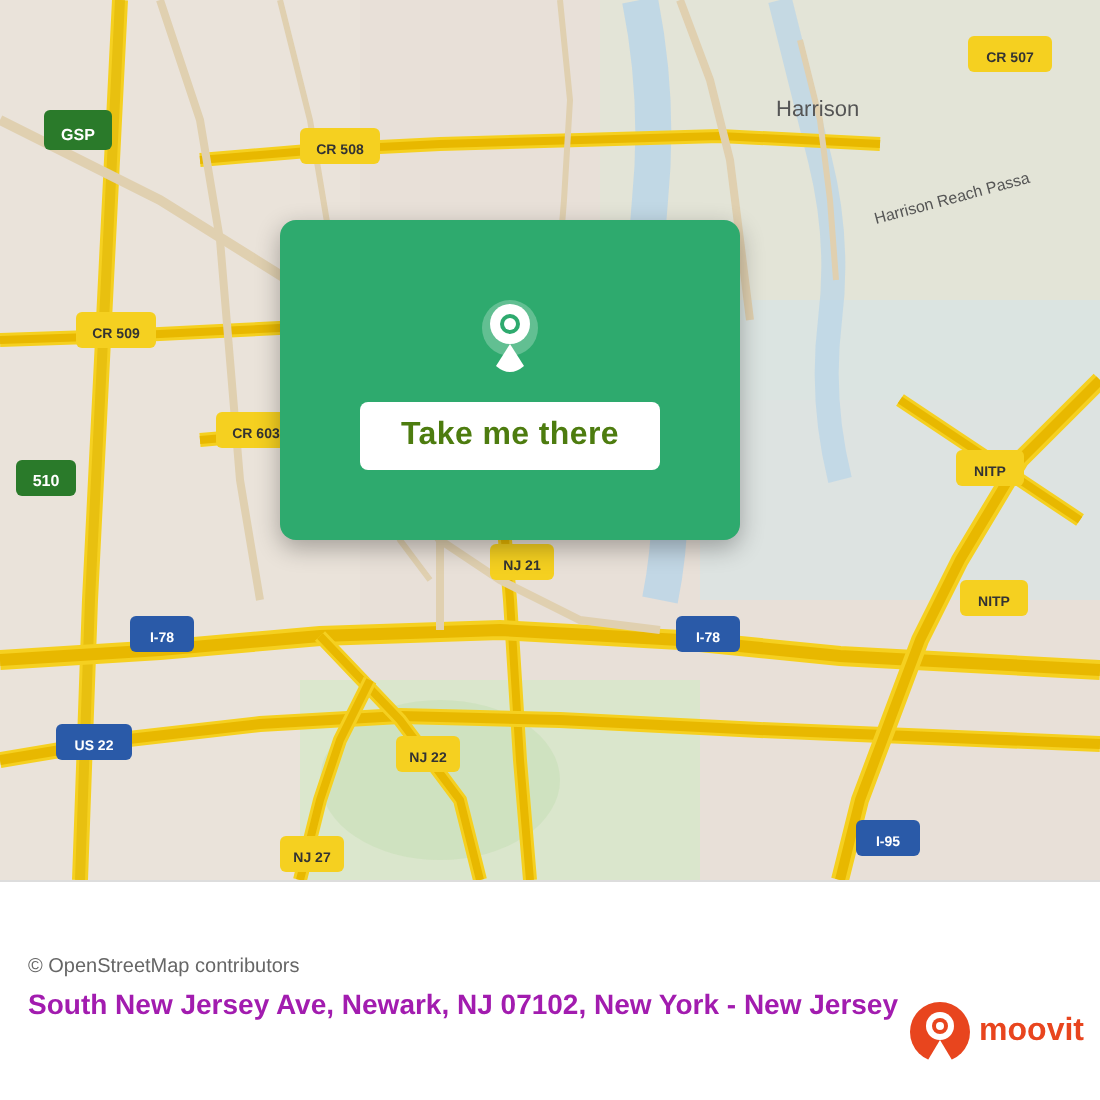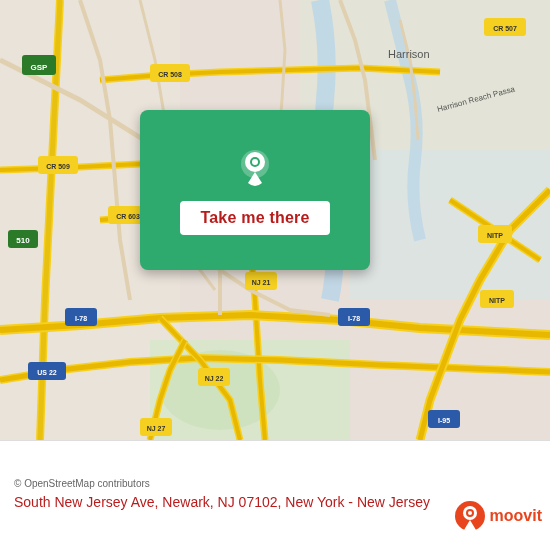--- a/index.html
+++ b/index.html
@@ -34,22 +34,23 @@
     }
 
     #copyright {
       font-size: 10px;
       color: #666;
       margin-bottom: 4px;
     }
 
     #address-line {
       font-size: 14px;
-      color: #b91c1c;
+      color: #a21caf;
       line-height: 1.4;
+      font-weight: bold;
     }
 
     #moovit-logo {
       position: absolute;
       bottom: 18px;
       right: 8px;
       display: flex;
       align-items: center;
       gap: 4px;
     }
@@ -87,21 +88,21 @@
       height: 44px;
     }
 
     #take-me-btn {
       background: white;
       border: none;
       border-radius: 4px;
       padding: 8px 20px;
       font-size: 16px;
       font-weight: bold;
-      color: #b91c1c;
+      color: #4d7c0f;
       cursor: pointer;
       letter-spacing: 0.2px;
     }
 
     
     #map-svg {
       position: absolute;
       top: 0; left: 0;
       width: 100%;
       height: 100%;

